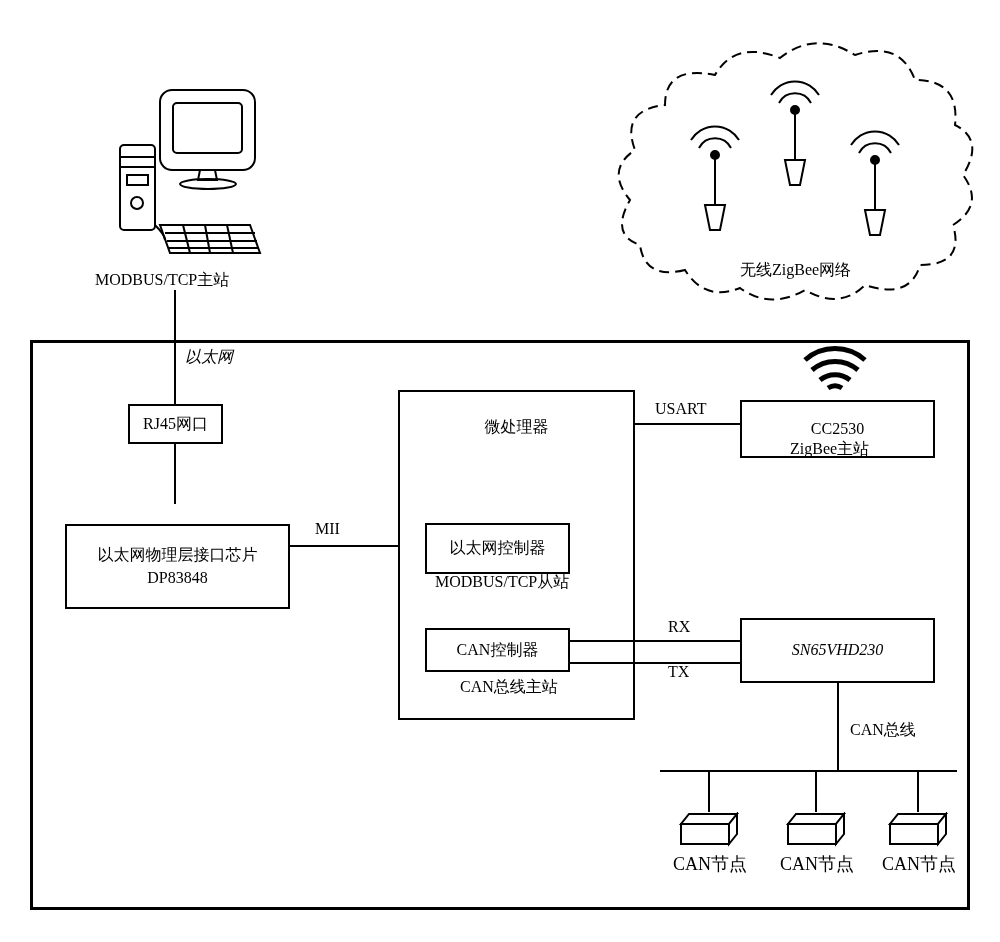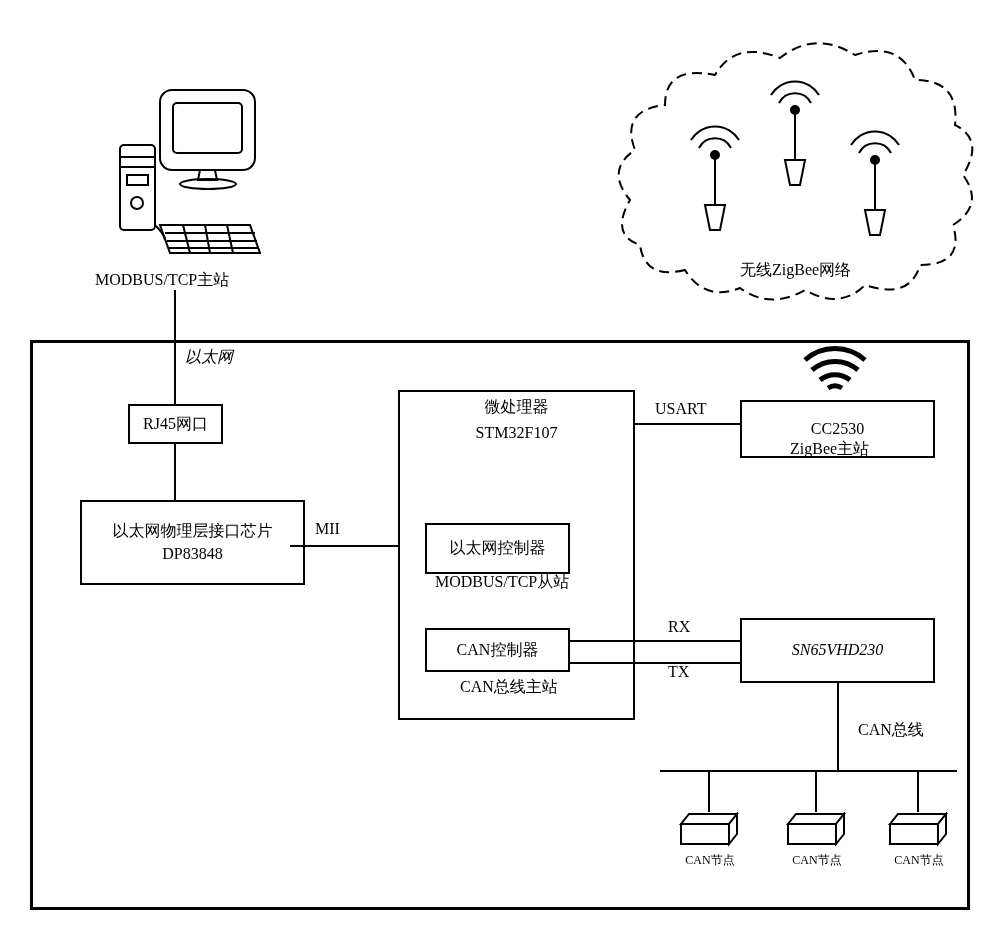--- a/index.html
+++ b/index.html
@@ -44,21 +44,21 @@
     .cloud { position: absolute; left: 605px; top: 30px; width: 370px; height: 280px; }
     
     .cannode {
       position: absolute;
       width: 72px;
       height: 35px;
     }
     .cannode svg { width: 100%; height: 100%; }
     .cannode-lbl {
       position: absolute;
-      font-size: 12px;
+      font-size: 18px;
       width: 80px;
       text-align: center;
     }
   </style>
 </head>
 <body>
 
 <div class="outer"></div>
 
 <div class="computer">
@@ -90,32 +90,31 @@
 
 <div class="line-v" style="left:174px; top:290px; height:114px;"></div>
 <div class="label" style="left:185px; top:347px;font-style:italic;">以太网</div>
 
 <div class="box" style="left:128px; top:404px; width:95px; height:40px;">
   <span>RJ45网口</span>
 </div>
 
 <div class="line-v" style="left:174px; top:444px; height:60px;"></div>
 
-<div class="box" style="left:65px; top:500px; width:225px; height:85px; flex-direction:column;margin-left:15px;">
+<div class="box" style="left:65px; top:524px; width:225px; height:85px; flex-direction:column;">
   <span>以太网物理层接口芯片</span>
   <span>DP83848</span>
 </div>
 
 <div class="line-h" style="left:290px; top:545px; width:108px;"></div>
 <div class="label" style="left:315px; top:520px;">MII</div>
 
-<div class="box" style="left:398px; top:390px; width:237px; height:330px; align-items:flex-end; justify-content:flex-start; flex-direction:column; padding-top:2px;">
+<div class="box" style="left:398px; top:390px; width:237px; height:330px; align-items:flex-end; justify-content:flex-start; flex-direction:column; padding-top:22px;">
   <div style="width:100%; text-align:center; line-height:1.6;">
     <div>微处理器</div>
-    <div>STM32F107</div>
   </div>
 </div>
 
 <div class="box" style="left:425px; top:523px; width:145px; height:51px;">
   <span>以太网控制器</span>
 </div>
 <div class="label" style="left:435px; top:572px;">MODBUS/TCP从站</div>
 
 <div class="box" style="left:425px; top:628px; width:145px; height:44px;">
   <span>CAN控制器</span>
@@ -184,21 +183,21 @@
 <div class="line-h" style="left:570px; top:640px; width:170px;"></div>
 <div class="line-h" style="left:570px; top:662px; width:170px;"></div>
 <div class="label" style="left:668px; top:618px;">RX</div>
 <div class="label" style="left:668px; top:663px;">TX</div>
 
 <div class="box" style="left:740px; top:618px; width:195px; height:65px;font-style:italic;">
   <span>SN65VHD230</span>
 </div>
 
 <div class="line-v" style="left:837px; top:683px; height:87px;"></div>
-<div class="label" style="left:850px; top:720px;margin-left:8px;">CAN总线</div>
+<div class="label" style="left:850px; top:720px;">CAN总线</div>
 <div class="line-h" style="left:660px; top:770px; width:297px;"></div>
 
 <div class="line-v" style="left:708px; top:770px; height:42px;"></div>
 <div class="line-v" style="left:815px; top:770px; height:42px;"></div>
 <div class="line-v" style="left:917px; top:770px; height:42px;"></div>
 
 <div class="cannode" style="left:673px; top:812px;">
   <svg viewBox="0 0 72 35" stroke="#000" fill="#fff" stroke-width="2">
     <path d="M8 12 L56 12 L64 2 L16 2 Z"></path>
     <rect x="8" y="12" width="48" height="20"></rect>

